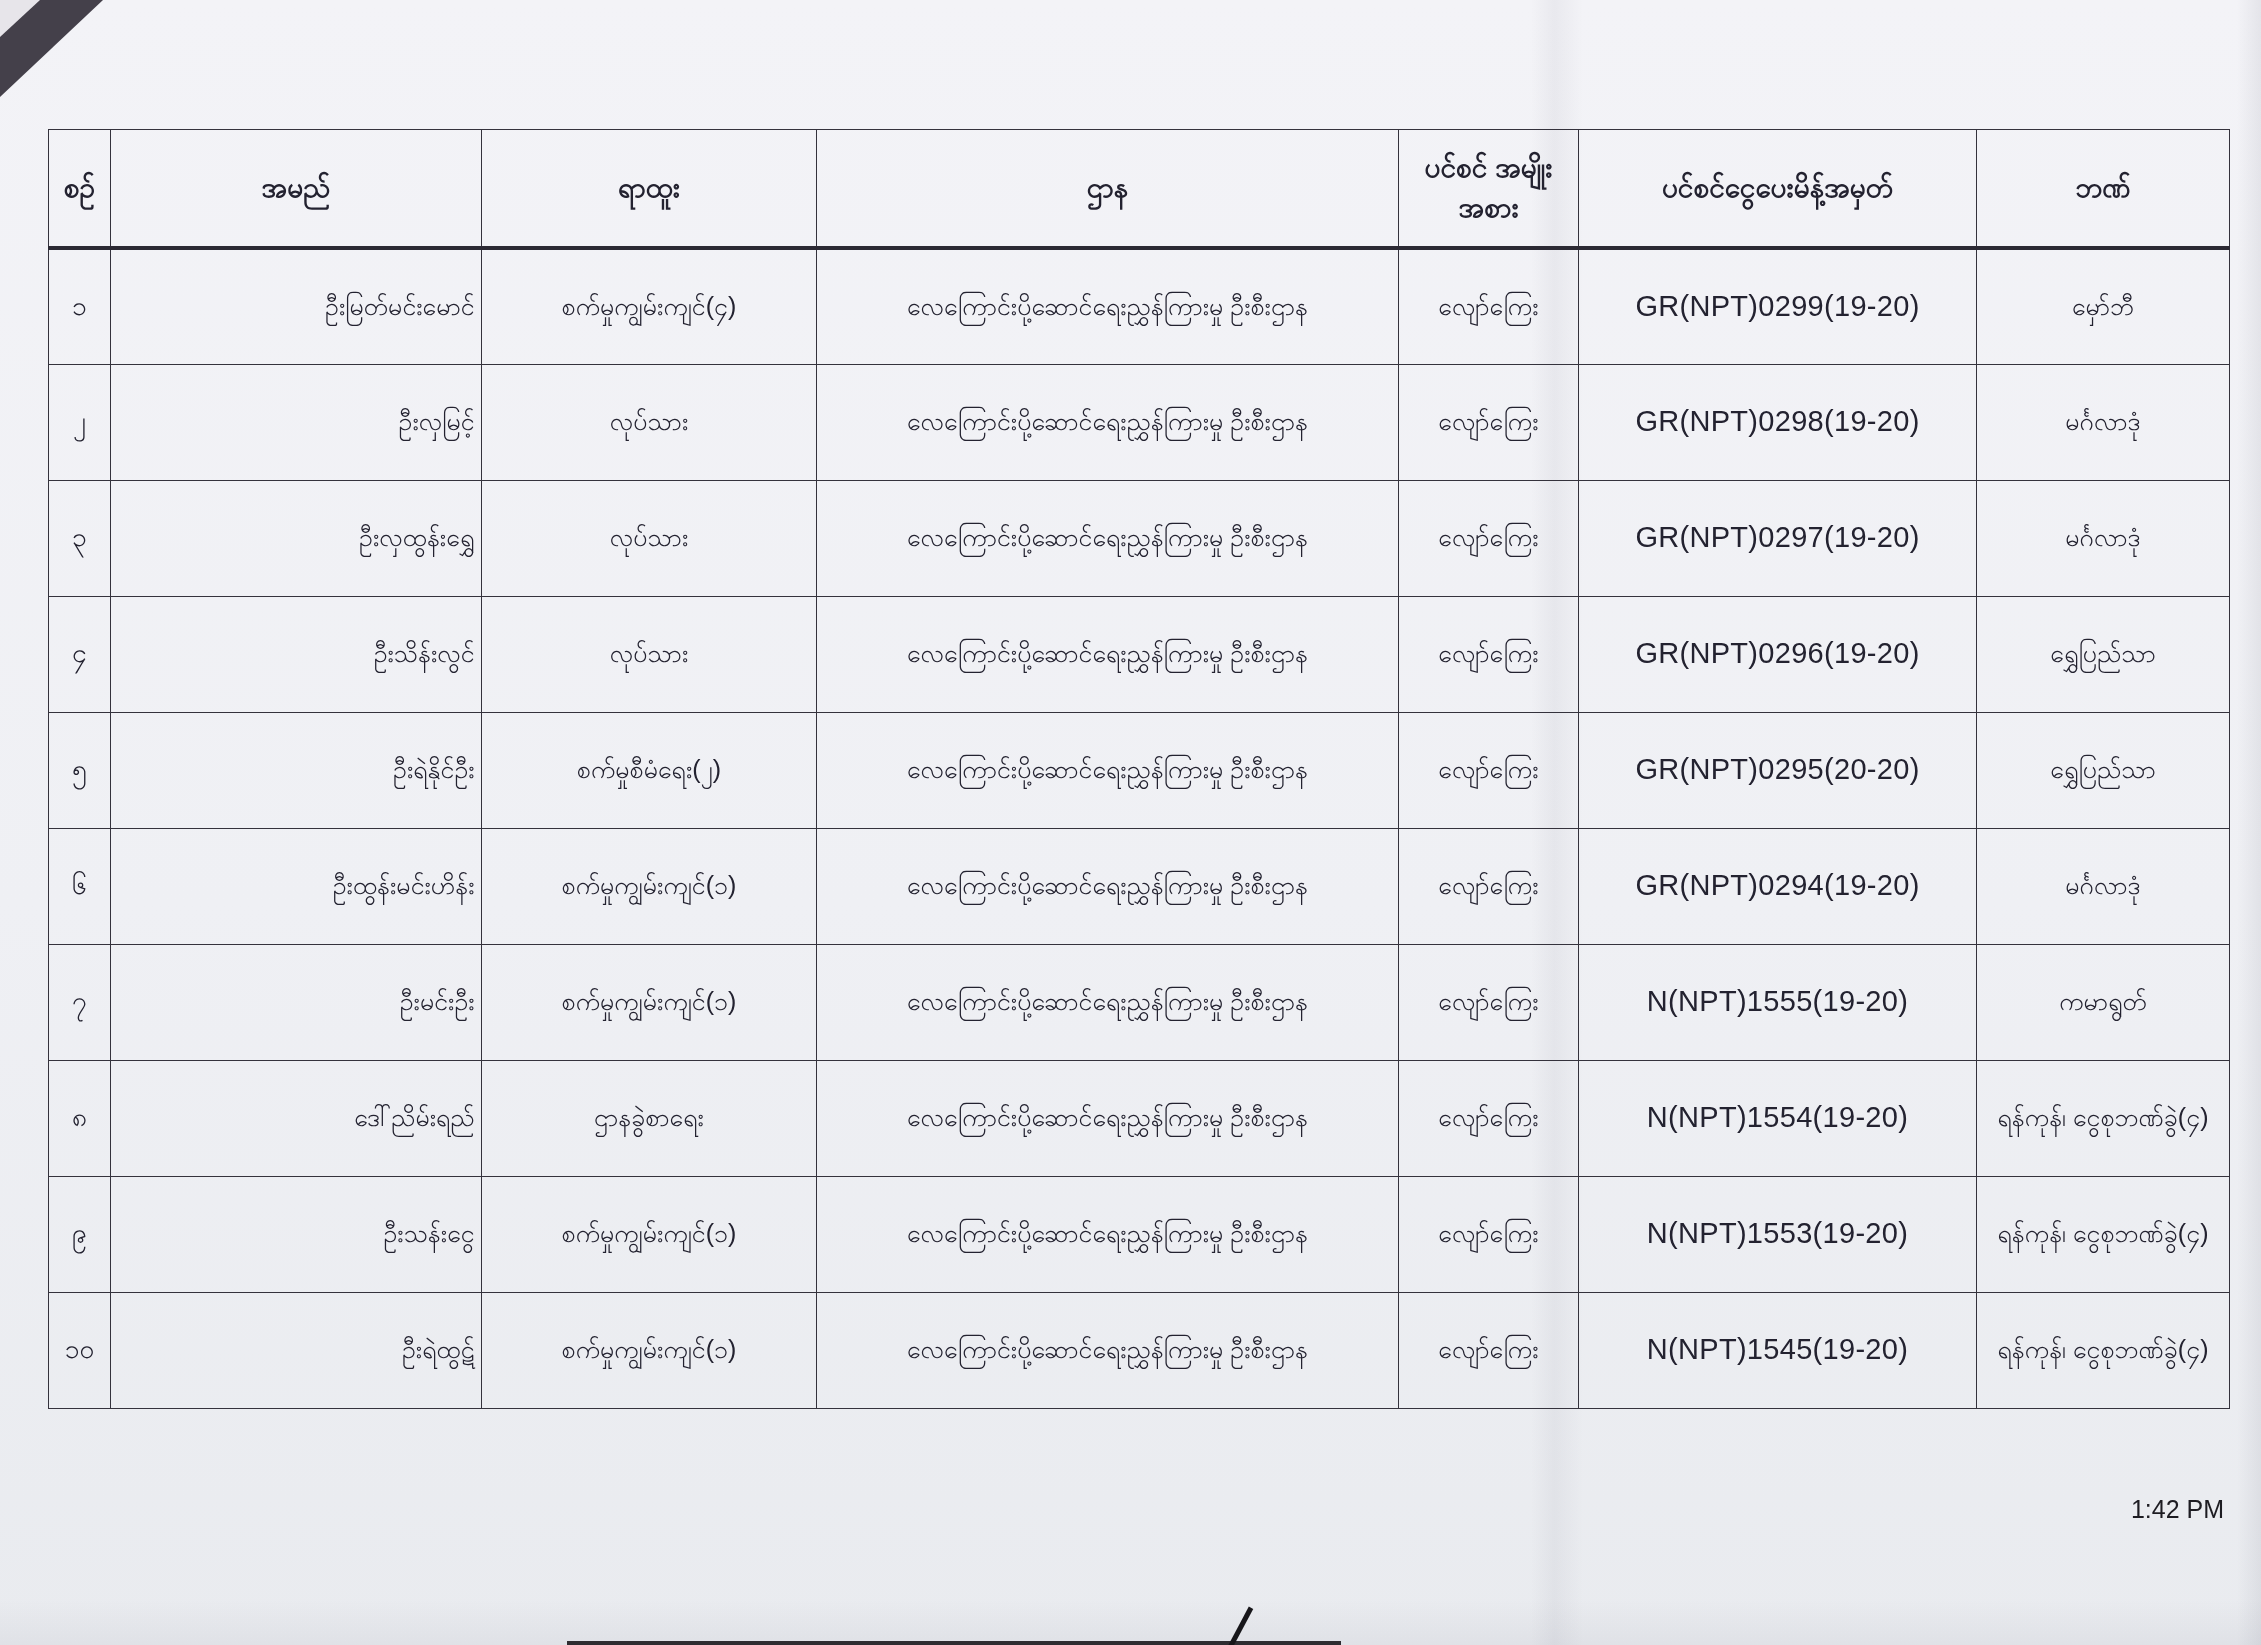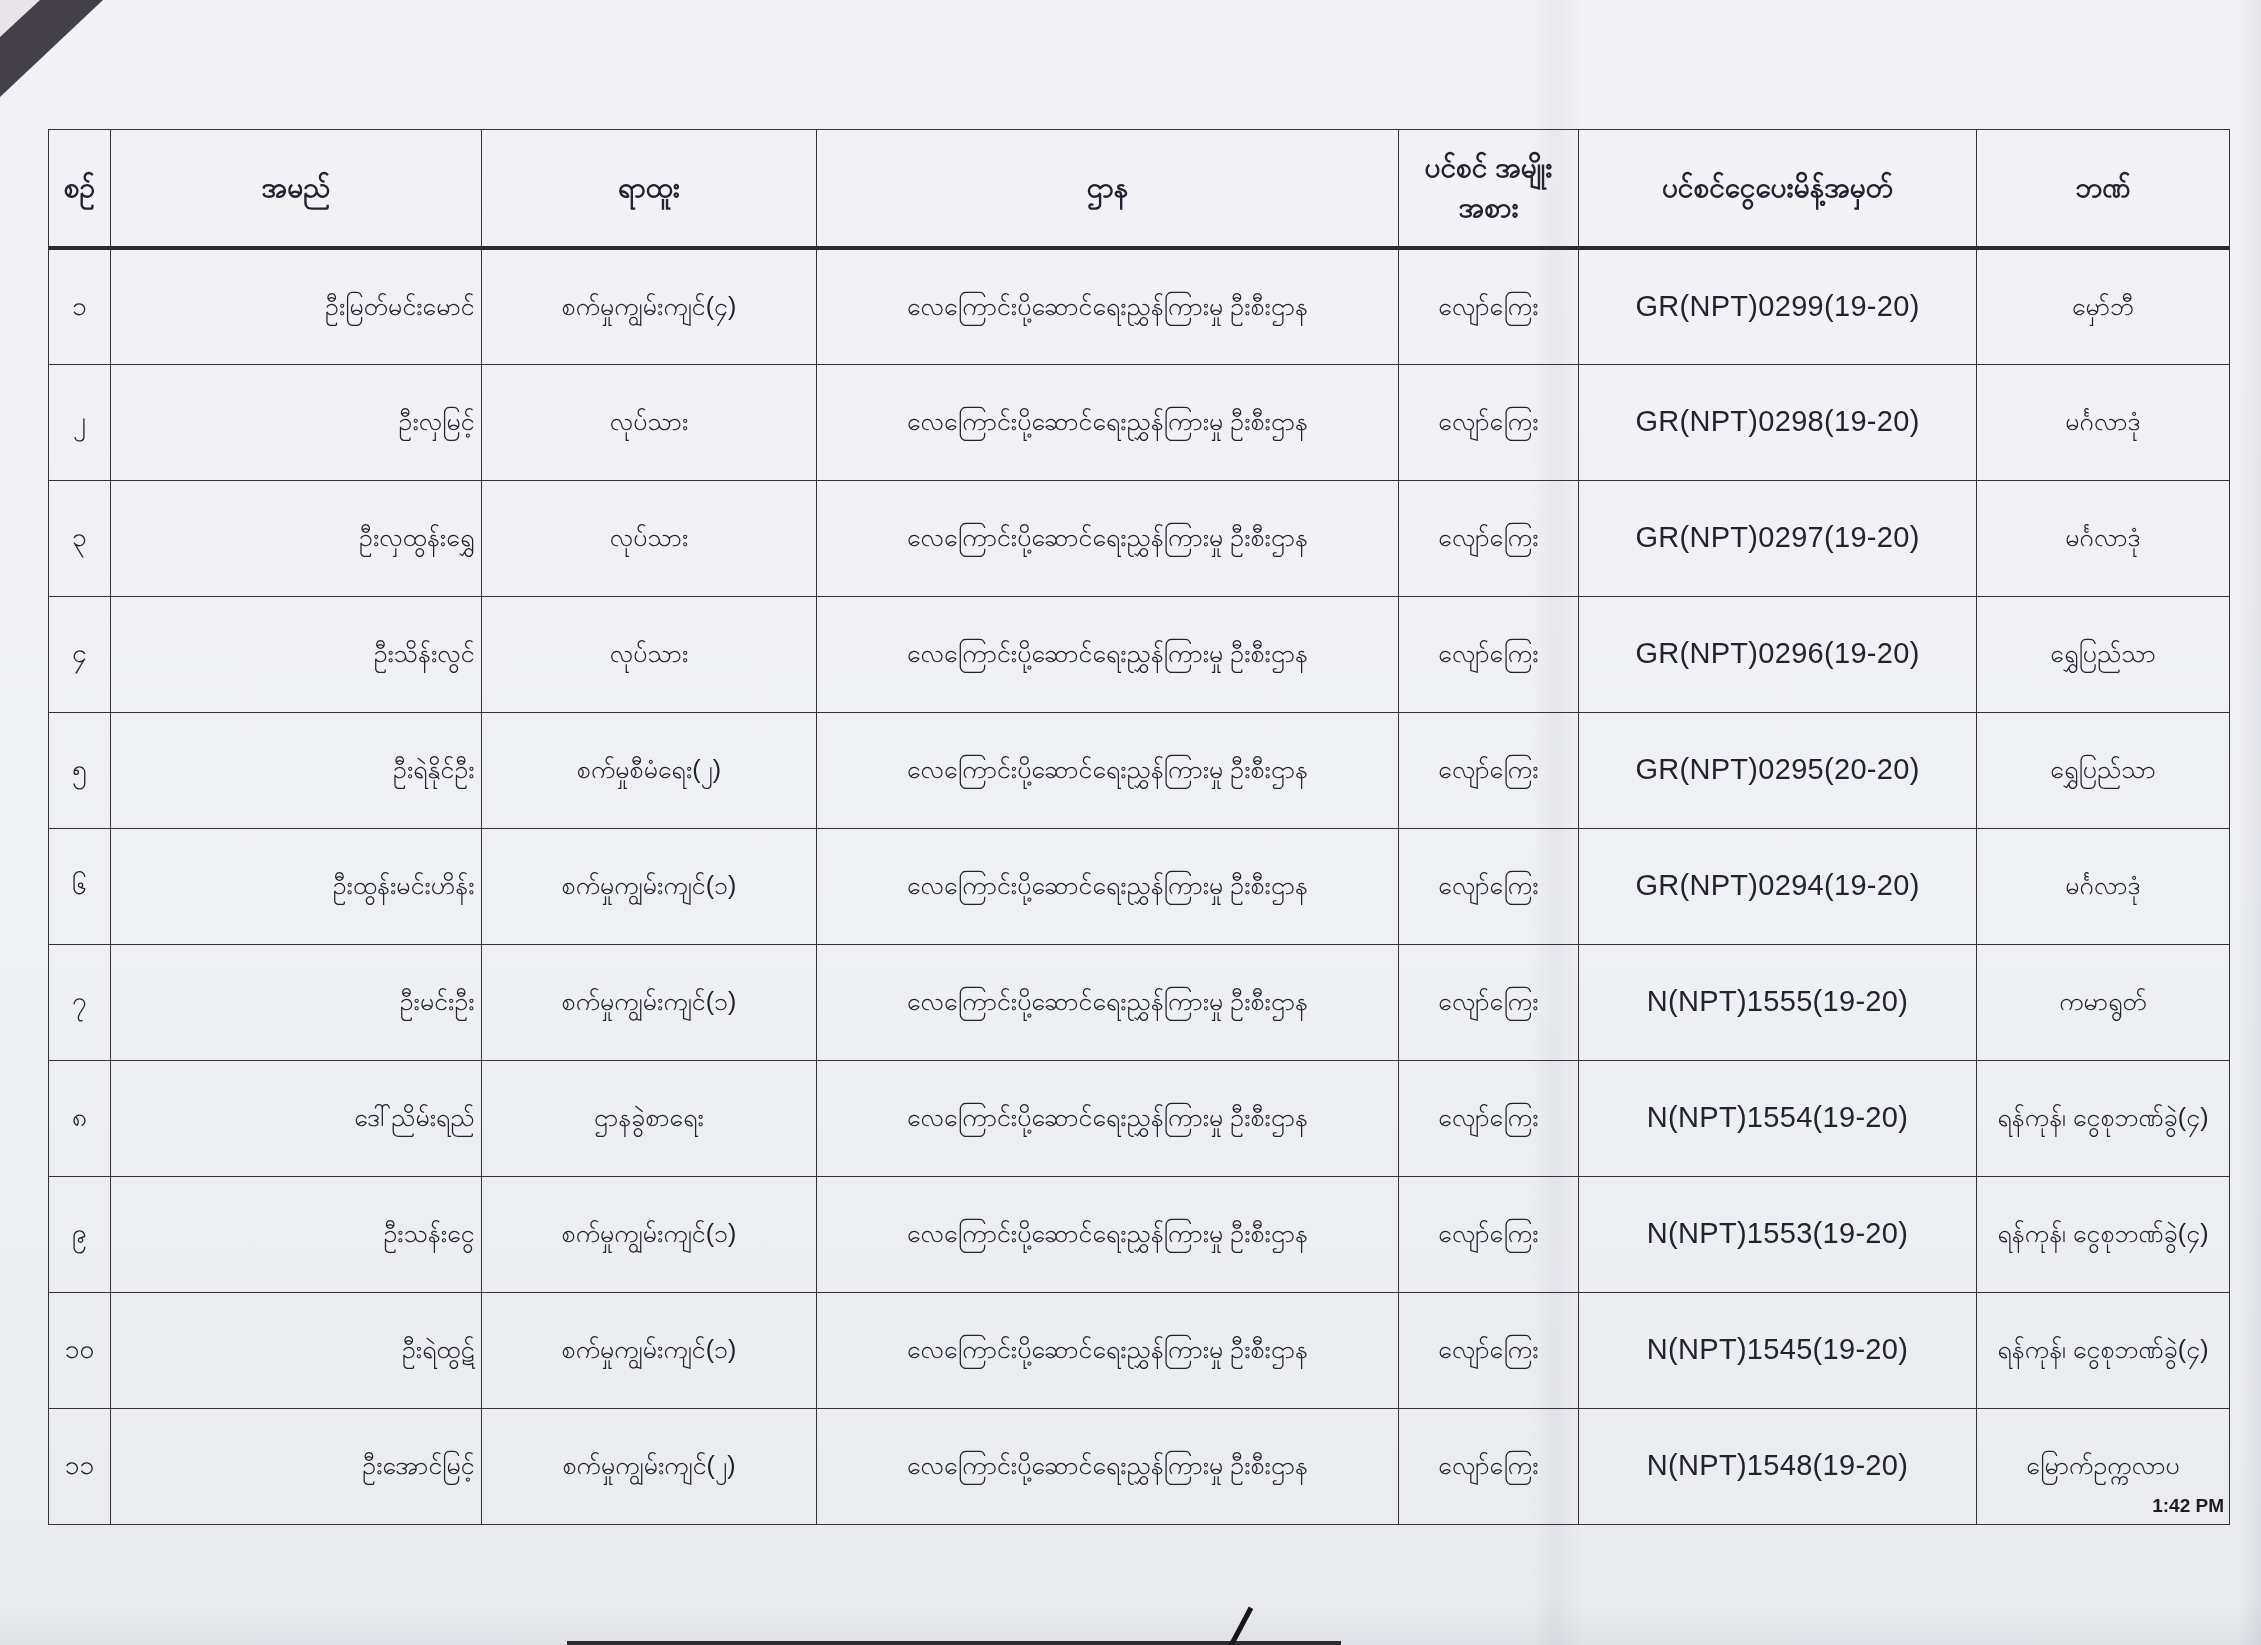--- a/index.html
+++ b/index.html
@@ -128,22 +128,22 @@
   .doc-table td.c-order {
     font-size: 29px;
     letter-spacing: 0.3px;
     font-weight: 500;
   }
   .doc-table td.c-serial { font-size: 26.4px; }
   .timestamp {
     position: absolute;
     top: 1495px;
     right: 37px;
-    font-size: 19px;
-    font-weight: 700;
+    font-size: 25px;
+    font-weight: 400;
     color: #1d1c22;
   }
 </style>
 </head>
 <body>
 
 <div class="page">
 
   <div class="crease"></div>
   <div class="right-edge-shade"></div>
@@ -260,28 +260,19 @@
     </tr>
         <tr>
       <td class="c-serial">၁၀</td>
       <td class="c-name">ဦးရဲထွဋ်</td>
       <td class="c-pos">စက်မှုကျွမ်းကျင်(၁)</td>
       <td class="c-dept">လေကြောင်းပို့ဆောင်ရေးညွှန်ကြားမှု ဦးစီးဌာန</td>
       <td class="c-ptype">လျော်ကြေး</td>
       <td class="c-order">N(NPT)1545(19-20)</td>
       <td class="c-bank">ရန်ကုန်၊ ငွေစုဘဏ်ခွဲ(၄)</td>
     </tr>
-        <tr>
-      <td class="c-serial">၁၁</td>
-      <td class="c-name">ဦးအောင်မြင့်</td>
-      <td class="c-pos">စက်မှုကျွမ်းကျင်(၂)</td>
-      <td class="c-dept">လေကြောင်းပို့ဆောင်ရေးညွှန်ကြားမှု ဦးစီးဌာန</td>
-      <td class="c-ptype">လျော်ကြေး</td>
-      <td class="c-order">N(NPT)1548(19-20)</td>
-      <td class="c-bank">မြောက်ဥက္ကလာပ</td>
-    </tr>
       </tbody>
   </table>
 
   <div class="timestamp">1:42 PM</div>
 
 </div>
 
 
 </body></html>

